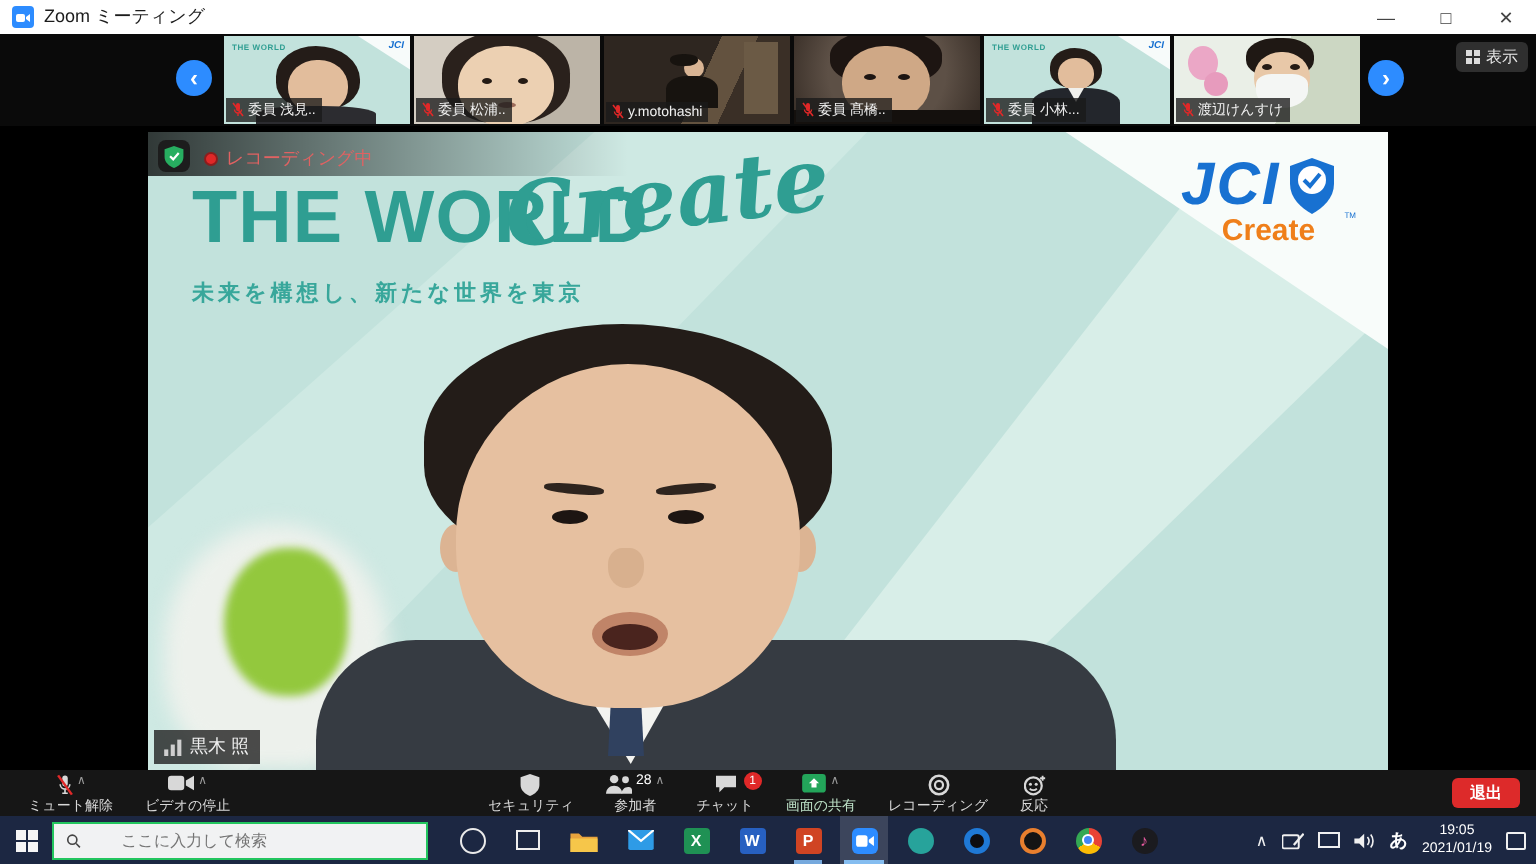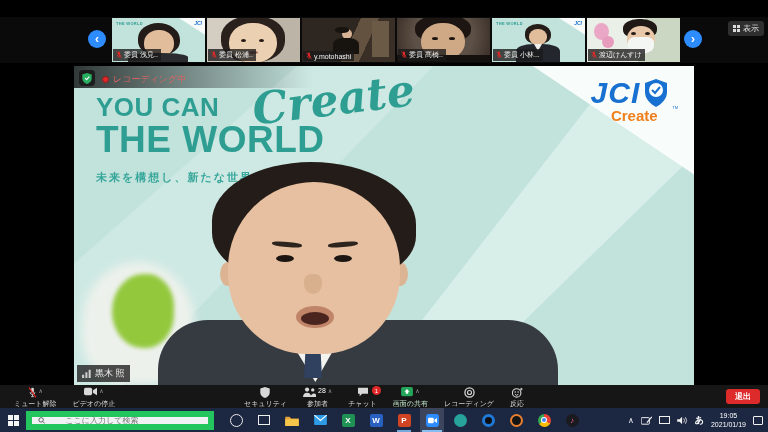--- a/index.html
+++ b/index.html
@@ -117,21 +117,21 @@
   .share-label { color:#bfe3c9; }
   .leave-button { position:absolute; right:8px; top:4px; height:15px; background:#dd2a2a; color:#fff;
     border-radius:3px; font-size:8px; font-weight:bold; display:flex; align-items:center; padding:0 9px; }
   
   .taskbar { position:absolute; top:408px; left:0; right:0; height:24px; background:#1c2742;
     display:flex; align-items:center; }
   .start-button { width:26px; height:24px; display:flex; align-items:center; justify-content:center; }
   .win-logo { display:grid; grid-template-columns:5px 5px; grid-gap:1px; }
   .win-logo i { width:5px; height:5px; background:#f5f5f5; }
   .search-box { width:188px; height:19px; background:#f1f2f3; display:flex; align-items:center;
-    gap:20px; padding:0 6px; border:6px solid #22c55e; }
+    gap:20px; padding:0 6px; border:1px solid #22c55e; }
   .search-box input { border:none; background:transparent; outline:none; font-size:8px; color:#333;
     width:100%; font-family:"Liberation Sans", sans-serif; }
   .task-icons { display:flex; align-items:center; margin-left:8px; }
   .task-icon { width:24px; height:24px; display:flex; align-items:center; justify-content:center;
     position:relative; margin:0 2px; }
   .task-icon.running::after { content:""; position:absolute; bottom:0; left:5px; right:5px; height:2px;
     background:#76a9dd; }
   .task-icon.active { background:rgba(255,255,255,.14); }
   .task-icon.active::after { content:""; position:absolute; bottom:0; left:2px; right:2px; height:2px;
     background:#85bdf0; }
@@ -159,20 +159,34 @@
   .tray-time { font-size:7px; line-height:1.35; text-align:center; }
   .monitor-glyph { width:11px; height:8px; border:1.2px solid #f0f0f0; }
   .notif-glyph { width:10px; height:9px; border:1.2px solid #f0f0f0; border-radius:1px; }
   svg { display:block; }
 </style>
 </head>
 <body>
 
 <div id="screen">
 
+  <div class="titlebar">
+    <span class="zoom-app-icon">
+      <svg width="7" height="6" viewBox="0 0 14 12">
+          <rect x="0" y="2" width="9" height="8" rx="2" fill="#fff"></rect>
+          <path d="M10 5l4-3v8l-4-3z" fill="#fff"></path>
+        </svg>
+    </span>
+    <span class="titlebar-title">Zoom ミーティング</span>
+    <div class="win-controls">
+      <span class="win-btn">—</span>
+      <span class="win-btn">□</span>
+      <span class="win-btn">✕</span>
+    </div>
+  </div>
 
   <div class="filmstrip">
     <div class="nav-arrow nav-left">‹</div>
 
     <div class="thumb t1">
       <div class="mini-white"></div>
       <span class="mini-abs mini-world">THE WORLD</span>
       <span class="mini-abs mini-jci">JCI</span>
       <div class="m" style="left:26px;top:5px;width:42px;height:32px;background:#241c18;border-radius:50% 55% 45% 45%;"></div>
       <div class="m" style="left:32px;top:12px;width:30px;height:27px;background:#e2bd9c;border-radius:48%;"></div>
@@ -282,21 +296,20 @@
     </div>
   </div>
 
   <div class="stage">
     <div class="main-video">
       <div class="bd bd-a"></div>
       <div class="bd bd-b"></div>
       <div class="bd bd-white"></div>
 
       <div class="headline">
-        <div class="hl-row1">YOU CAN</div>
         <div class="hl-script">Create</div>
         <div class="hl-row2">THE WORLD</div>
         <div class="hl-tagline">未来を構想し、新たな世界を東京</div>
       </div>
 
       <div class="jci-logo">
         <div class="jci-row">
           <span class="jci-text">JCI</span>
           <svg width="26" height="30" viewBox="0 0 26 30">
               <path d="M13 1l11 4v9c0 7-5.5 12-11 15C7.5 26 2 21 2 14V5z" fill="#1871d1"></path>

